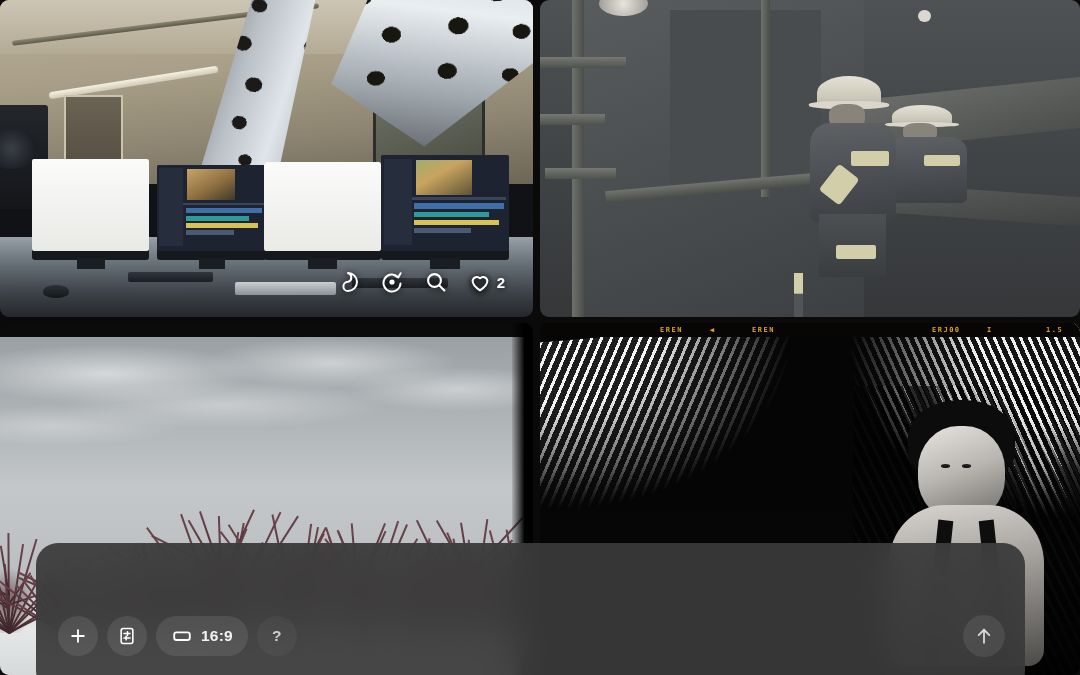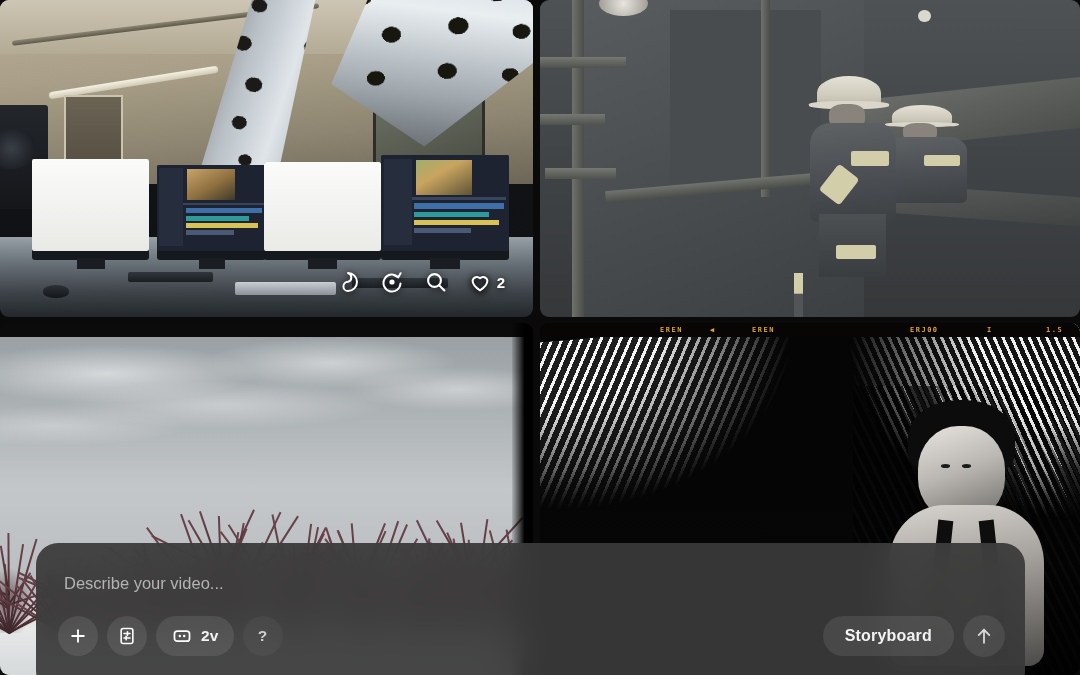--- a/index.html
+++ b/index.html
@@ -877,69 +877,65 @@
             </div>
             <div class="np-body"></div>
             <div class="np-strap l"></div>
             <div class="np-strap r"></div>
           </div>
 
           <div class="filmstrip">
             <span class="fs-mark" style="left:120px;">EREN</span>
             <span class="fs-mark" style="left:170px;">◀</span>
             <span class="fs-mark" style="left:212px;">EREN</span>
-            <span class="fs-mark" style="left:370px;">ERJ00</span>
+            <span class="fs-mark" style="left:392px;">ERJ00</span>
             <span class="fs-mark" style="left:447px;">I</span>
             <span class="fs-mark" style="left:506px;">1.5</span>
           </div>
         </div>
       </div>
     </div>
   </div>
 
   <div class="prompt-bar">
 
-    <input class="prompt-input" type="text" placeholder="Describe your video..." style="">
 
     <div class="toolbar">
 
       <div class="chip icon-only">
         <svg width="20" height="20" viewBox="0 0 24 24" stroke="#fff" stroke-width="2.2" stroke-linecap="round">
           <line x1="12" y1="5" x2="12" y2="19"></line>
           <line x1="5" y1="12" x2="19" y2="12"></line>
         </svg>
       </div>
 
       <div class="chip icon-only">
         <svg width="20" height="20" viewBox="0 0 24 24" fill="none" stroke="#fff" stroke-width="1.9" stroke-linecap="round" stroke-linejoin="round">
           <rect x="5" y="3" width="14" height="18" rx="2.4"></rect>
           <line x1="8.4" y1="9" x2="15.6" y2="9"></line>
           <line x1="8.4" y1="14.4" x2="15.6" y2="14.4"></line>
           <line x1="12.6" y1="6.8" x2="12.6" y2="11.2"></line>
           <line x1="11" y1="12.3" x2="11" y2="16.6"></line>
         </svg>
       </div>
 
-
-
-
       <div class="chip">
-        <svg width="22" height="22" viewBox="0 0 24 24" fill="none" stroke="#fff" stroke-width="1.9">
-          <rect x="3.8" y="6.6" width="16.4" height="11" rx="3"></rect>
-          <circle cx="9.6" cy="12.1" r="1.35" fill="#fff" stroke="none"></circle>
-          <circle cx="14.4" cy="12.1" r="1.35" fill="#fff" stroke="none"></circle>
+        <svg width="22" height="22" viewBox="0 0 24 24" fill="none" stroke="#fff" stroke-width="2">
+          <rect x="3.5" y="8" width="17" height="8.4" rx="2.6"></rect>
         </svg>
-        <span>2v</span>
+        <span>16:9</span>
       </div>
 
+
+
+
       <div class="chip icon-only ghost">?</div>
 
       <div class="spacer"></div>
 
-      <div class="chip storyboard">Storyboard</div>
 
       <div class="chip submit">
         <svg width="22" height="22" viewBox="0 0 24 24" fill="none" stroke="#d8d8d8" stroke-width="2" stroke-linecap="round" stroke-linejoin="round">
           <line x1="12" y1="19.4" x2="12" y2="5.2"></line>
           <polyline points="6.2,11 12,5.2 17.8,11"></polyline>
         </svg>
       </div>
     </div>
   </div>
 </div>

